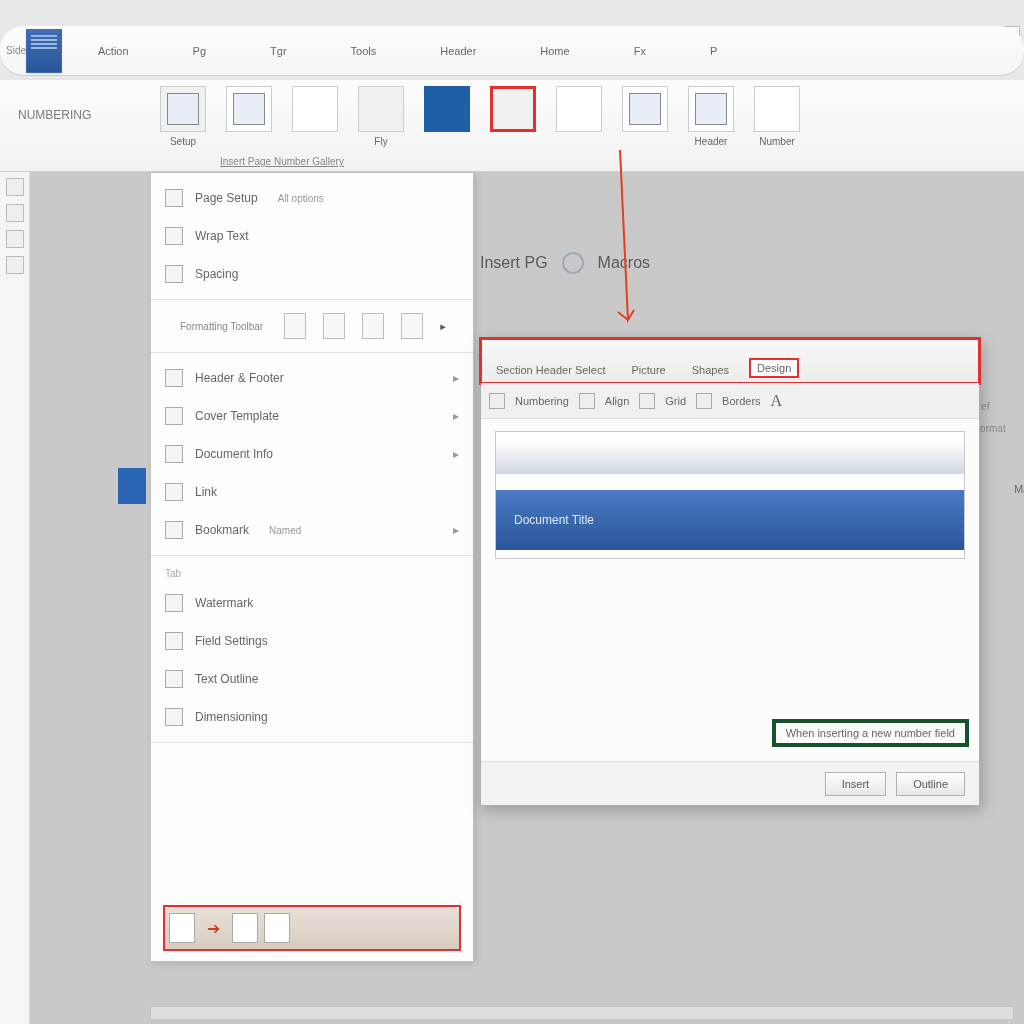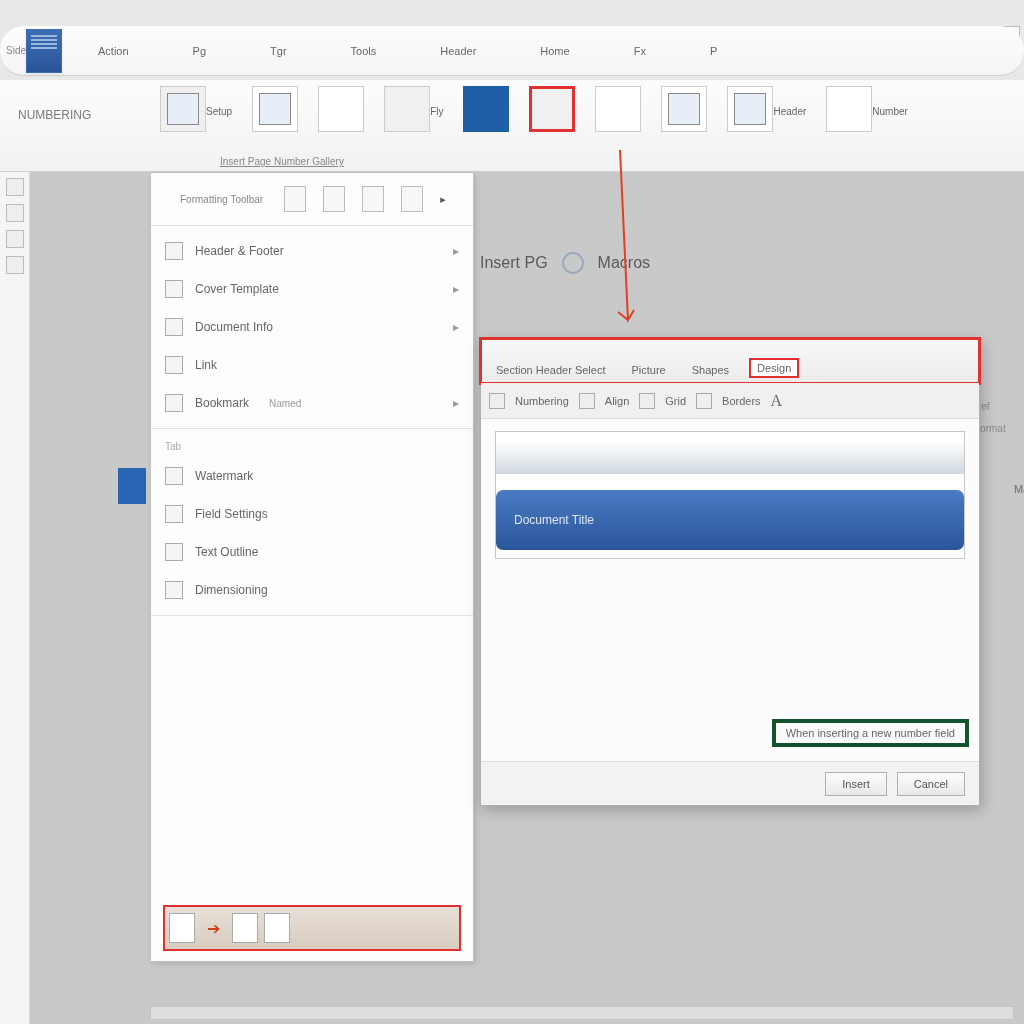--- a/index.html
+++ b/index.html
@@ -14,21 +14,21 @@
 .tab-strip .doc-thumb.blue .lines { background:#9bb8e0; }
 .tab-strip .tab { font-size:11px; color:#666; margin:0 32px; }
 
 
 .hint-bar { position:absolute; top:26px; right:4px; height:22px; border:1px solid #bbb; background:#f8f8f8; padding:2px 8px; font-size:11px; color:#666; display:flex; align-items:center; }
 .hint-bar .icn { width:12px; height:14px; border:1px solid #999; margin-right:6px; display:inline-block; }
 
 
 .ribbon2 { position:absolute; top:80px; left:0; right:0; height:92px; background:linear-gradient(#fcfcfc,#f2f2f2); border-bottom:1px solid #d0d0d0; display:flex; align-items:flex-start; padding:6px 0 0 10px; }
 .group-label { position:absolute; top:108px; left:18px; font-size:12px; color:#7a7a7a; }
-.ribbon2 .slot { display:flex; flex-direction:row; align-items:center; margin:0 10px; font-size:10px; color:#666; }
+.ribbon2 .slot { display:flex; flex-direction:column; align-items:center; margin:0 10px; font-size:10px; color:#666; }
 .ribbon2 .big-icn { width:46px; height:46px; border:1px solid #ccc; background:#f0f0f0; margin-bottom:4px; position:relative; }
 .ribbon2 .big-icn.white { background:#fff; }
 .ribbon2 .big-icn.bluebg { background:#1f5fa8; border-color:#1f5fa8; }
 .ribbon2 .big-icn .inner { position:absolute; inset:6px; border:1px solid #888; background:#e8eef8; }
 .ribbon2 .red-box { border:3px solid #e03030 !important; }
 .ribbon2 .caption { position:absolute; bottom:4px; left:220px; font-size:10px; color:#888;text-decoration:underline; }
 
 
 .vbar { position:absolute; left:0; top:172px; width:30px; bottom:0; background:#f5f5f5; border-right:1px solid #ddd; display:flex; flex-direction:column; align-items:center; padding-top:6px; gap:8px; }
 .vbar .vicn { width:18px; height:18px; border:1px solid #bcbcbc; background:#eee; }
@@ -61,21 +61,21 @@
 
 .dialog { position:absolute; left:480px; top:338px; width:500px; height:468px; background:#7dd3fc; border:1px solid #b0b0b0; box-shadow:2px 4px 14px rgba(0,0,0,.25); z-index:5; display:flex; flex-direction:column; }
 .dialog .dlg-hdr { height:48px; border:3px solid #e03030; margin:-2px; display:flex; align-items:flex-end; padding:0 8px 4px; gap:14px; background:linear-gradient(#f8f8f8,#ececec); }
 .dialog .dlg-hdr .htab { font-size:11px; color:#666; padding:2px 6px; }
 .dialog .dlg-hdr .htab.act { border:2px solid #e03030; background:#fff; }
 .dialog .dlg-tools { height:36px; background:#f0f0f0; border-bottom:1px solid #ddd; display:flex; align-items:center; padding:0 8px; gap:10px; font-size:11px; color:#666; }
 .dialog .dlg-tools .ticn { width:16px; height:16px; border:1px solid #aaa; background:#eee; }
 .dialog .dlg-body { flex:1; background:#fcfcfc; padding:12px 14px; position:relative; }
 .dialog .preview { border:1px solid #c8c8c8; background:#fff; height:128px; position:relative; overflow:hidden; }
 .dialog .preview .bar1 { position:absolute; left:0; right:0; top:10px; height:32px; background:linear-gradient(#fff,#cfd6de); }
-.dialog .preview .bar2 { position:absolute; left:0; right:0; top:58px; height:60px; background:linear-gradient(#4a7bc4,#2a5599); display:flex; align-items:center; padding-left:18px; color:#dfe8f4; font-size:12px;border-radius:7px; }
+.dialog .preview .bar2 { position:absolute; left:0; right:0; top:58px; height:60px; background:linear-gradient(#4a7bc4,#2a5599); display:flex; align-items:center; padding-left:18px; color:#dfe8f4; font-size:12px; }
 .dialog .side-lbl { position:absolute; right:-74px; top:64px; font-size:11px; color:#6a6a6a; writing-mode:horizontal-tb; }
 .dialog .footer { height:44px; border-top:1px solid #ddd; display:flex; justify-content:flex-end; align-items:center; gap:10px; padding:0 14px; background:#f2f2f2; }
 .dialog .footer button { height:24px; padding:0 16px; font-size:11px; border:1px solid #b0b0b0; background:linear-gradient(#fdfdfd,#e8e8e8); color:#555; cursor:pointer; }
 .dialog .hint2 { position:absolute; right:10px; top:300px; border:4px solid #14532d; background:#fafafa; padding:4px 10px; font-size:11px; color:#666; }
 
 
 .rlabels { position:absolute; right:6px; top:396px; width:44px; font-size:10px; color:#8a8a8a; line-height:2.2; text-align:left; z-index:2; }
 
 
 .blue-mark { position:absolute; left:118px; top:468px; width:28px; height:36px; background:#2a65b4; z-index:3; }
@@ -167,20 +167,35 @@
   <div class="vicn"></div>
   <div class="vicn"></div>
   <div class="vicn"></div>
   <div class="vicn"></div>
 </div>
 
 <div class="doc-area"></div>
 <div class="blue-mark"></div>
 
 <div class="menu">
+  <div class="sec">
+    <div class="item">
+        <span class="micn"></span>
+        <span>Page Setup</span>
+        <span class="sub">All options</span>
+      </div>
+    <div class="item">
+        <span class="micn"></span>
+        <span>Wrap Text</span>
+      </div>
+    <div class="item">
+        <span class="micn"></span>
+        <span>Spacing</span>
+      </div>
+  </div>
   <div class="sec">
     <div class="inline-row">
       <span class="micn"></span>
       <span class="tlabel">Formatting Toolbar</span>
       <span class="cell"></span>
         <span class="cell"></span>
         <span class="cell"></span>
         <span class="cell"></span>
       <span class="chev">▸</span>
     </div>
@@ -276,21 +291,21 @@
       <div class="bar1"></div>
       <div class="bar2">
           <span>Document Title</span>
         </div>
     </div>
     <span class="side-lbl">Margins</span>
     <div class="hint2"><span>When inserting a new number field</span></div>
   </div>
   <div class="footer">
     <button>Insert</button>
-    <button>Cancel</button>
+    <button>Outline</button>
   </div>
 </div>
 
 <div class="rlabels">
   <div>Ref</div>
   <div>Format</div>
 </div>
 
 <div class="hscroll"></div>
 

